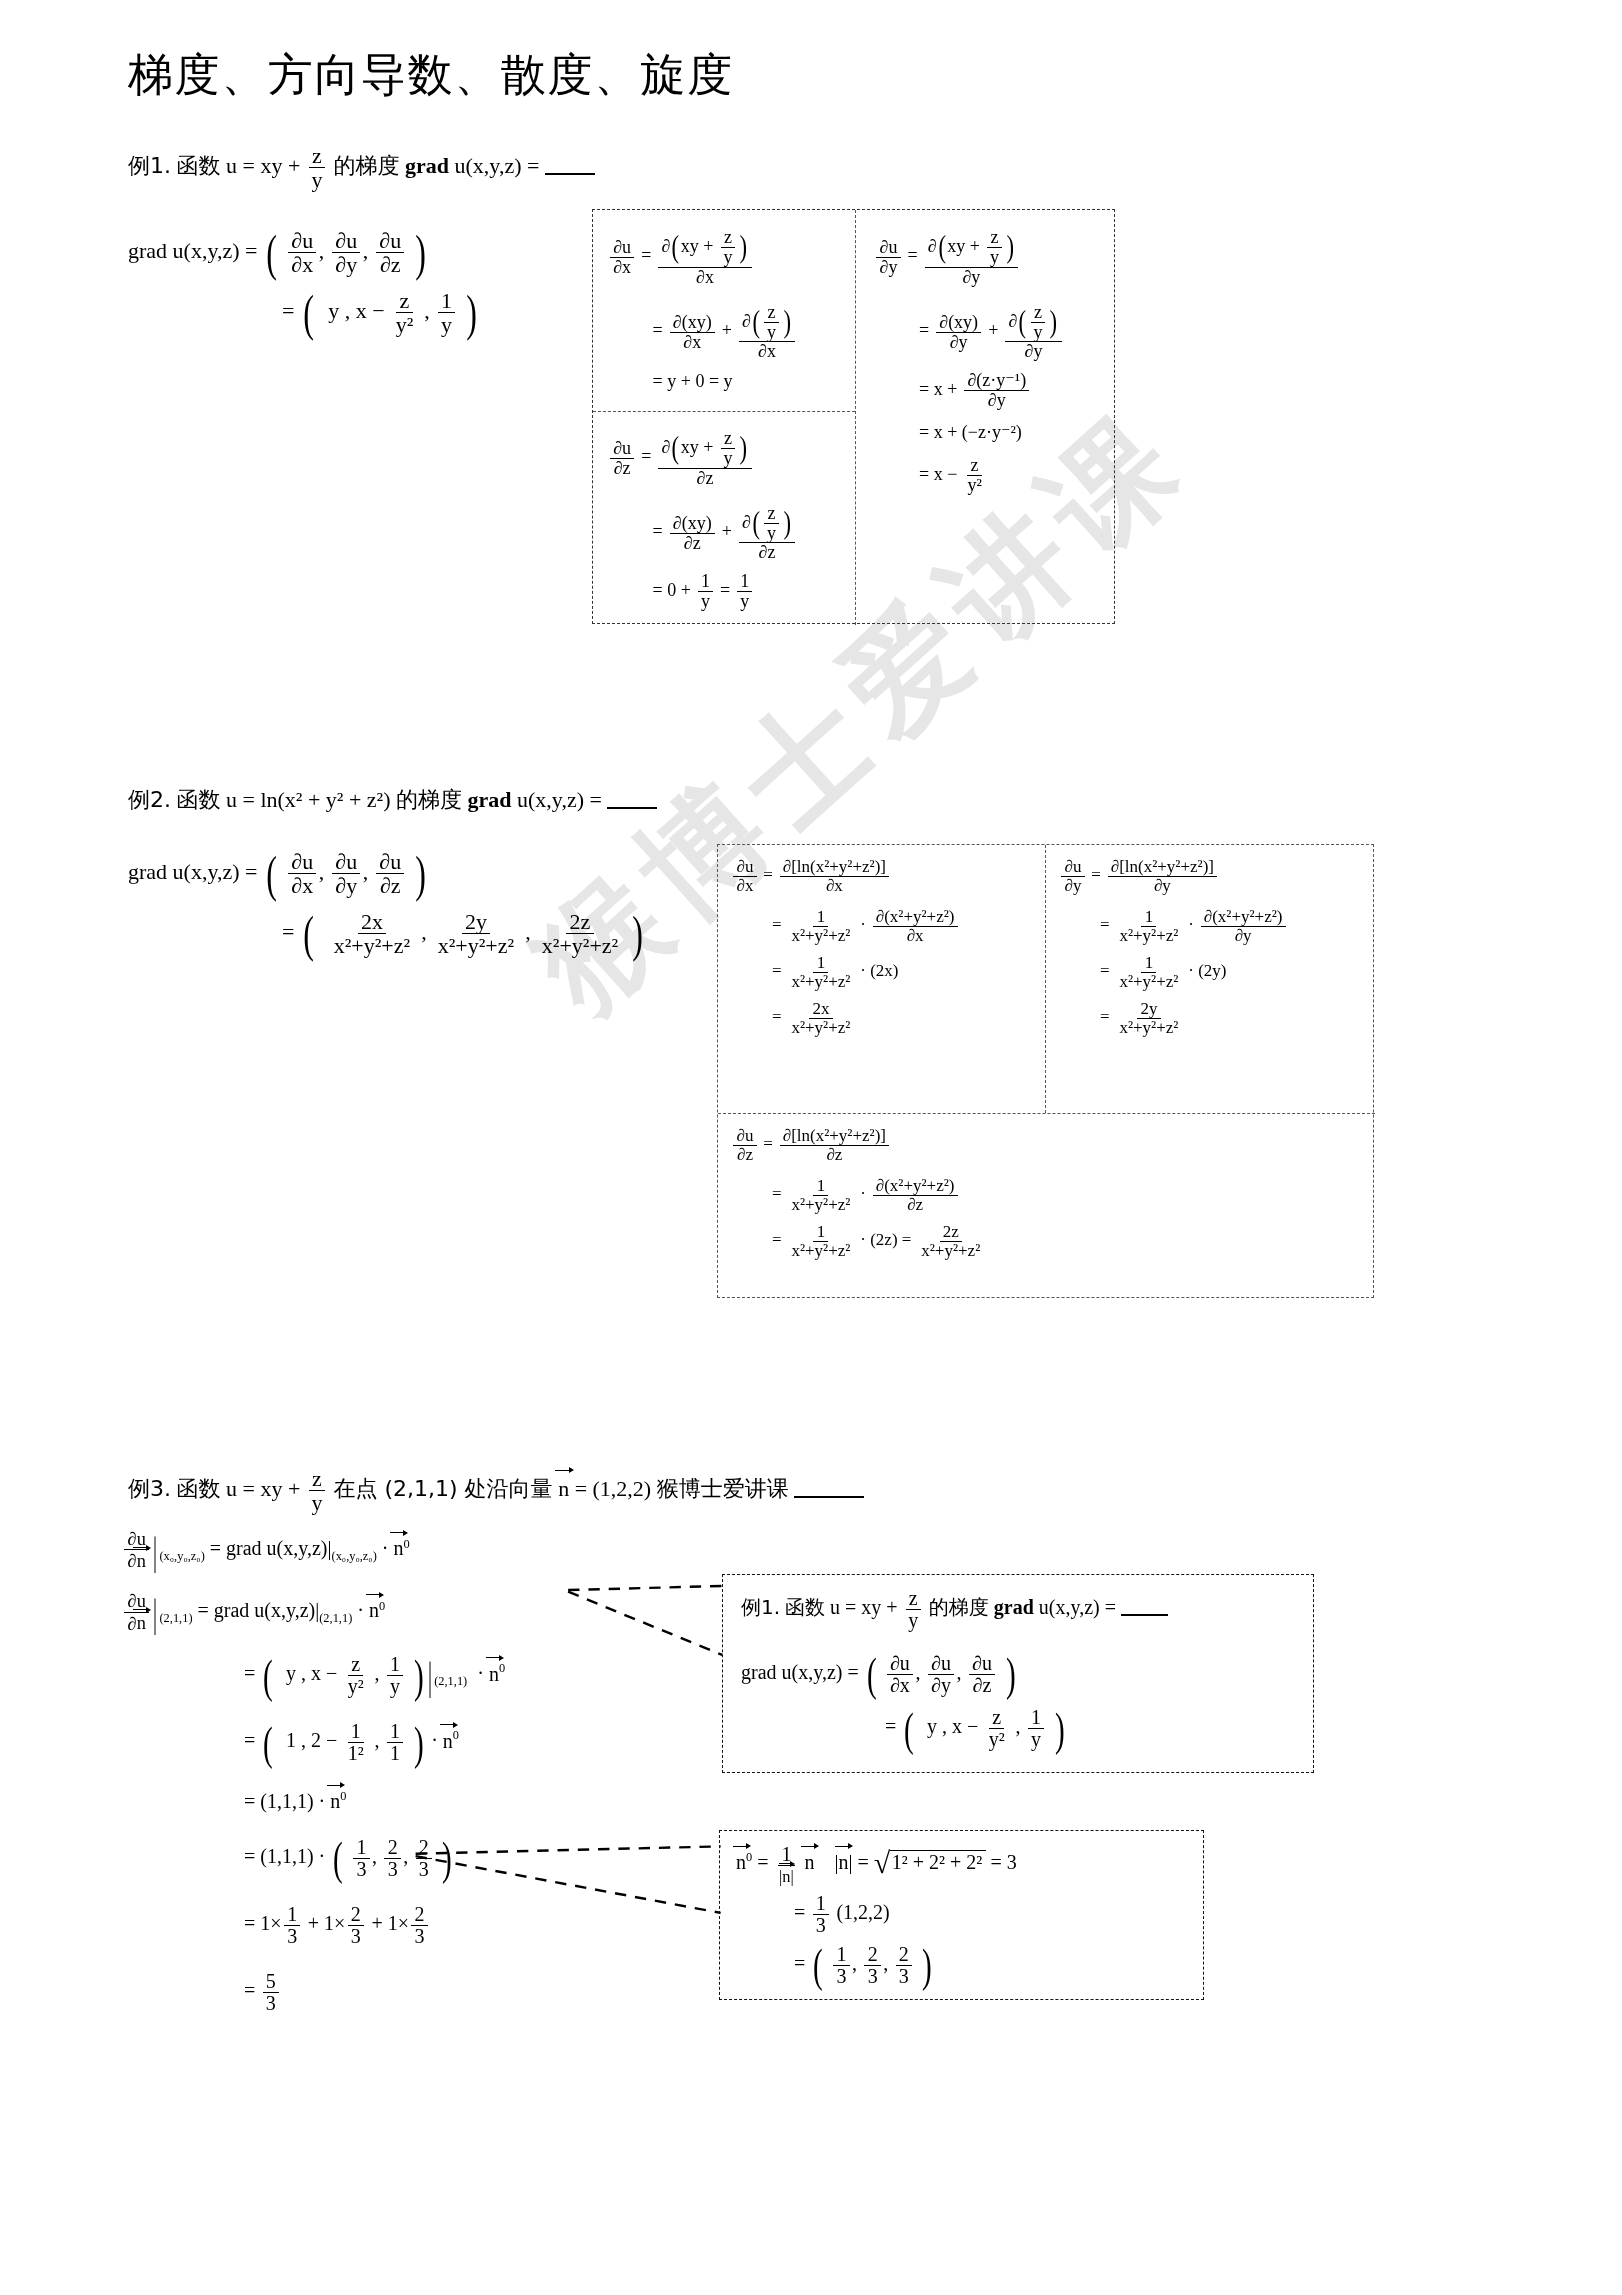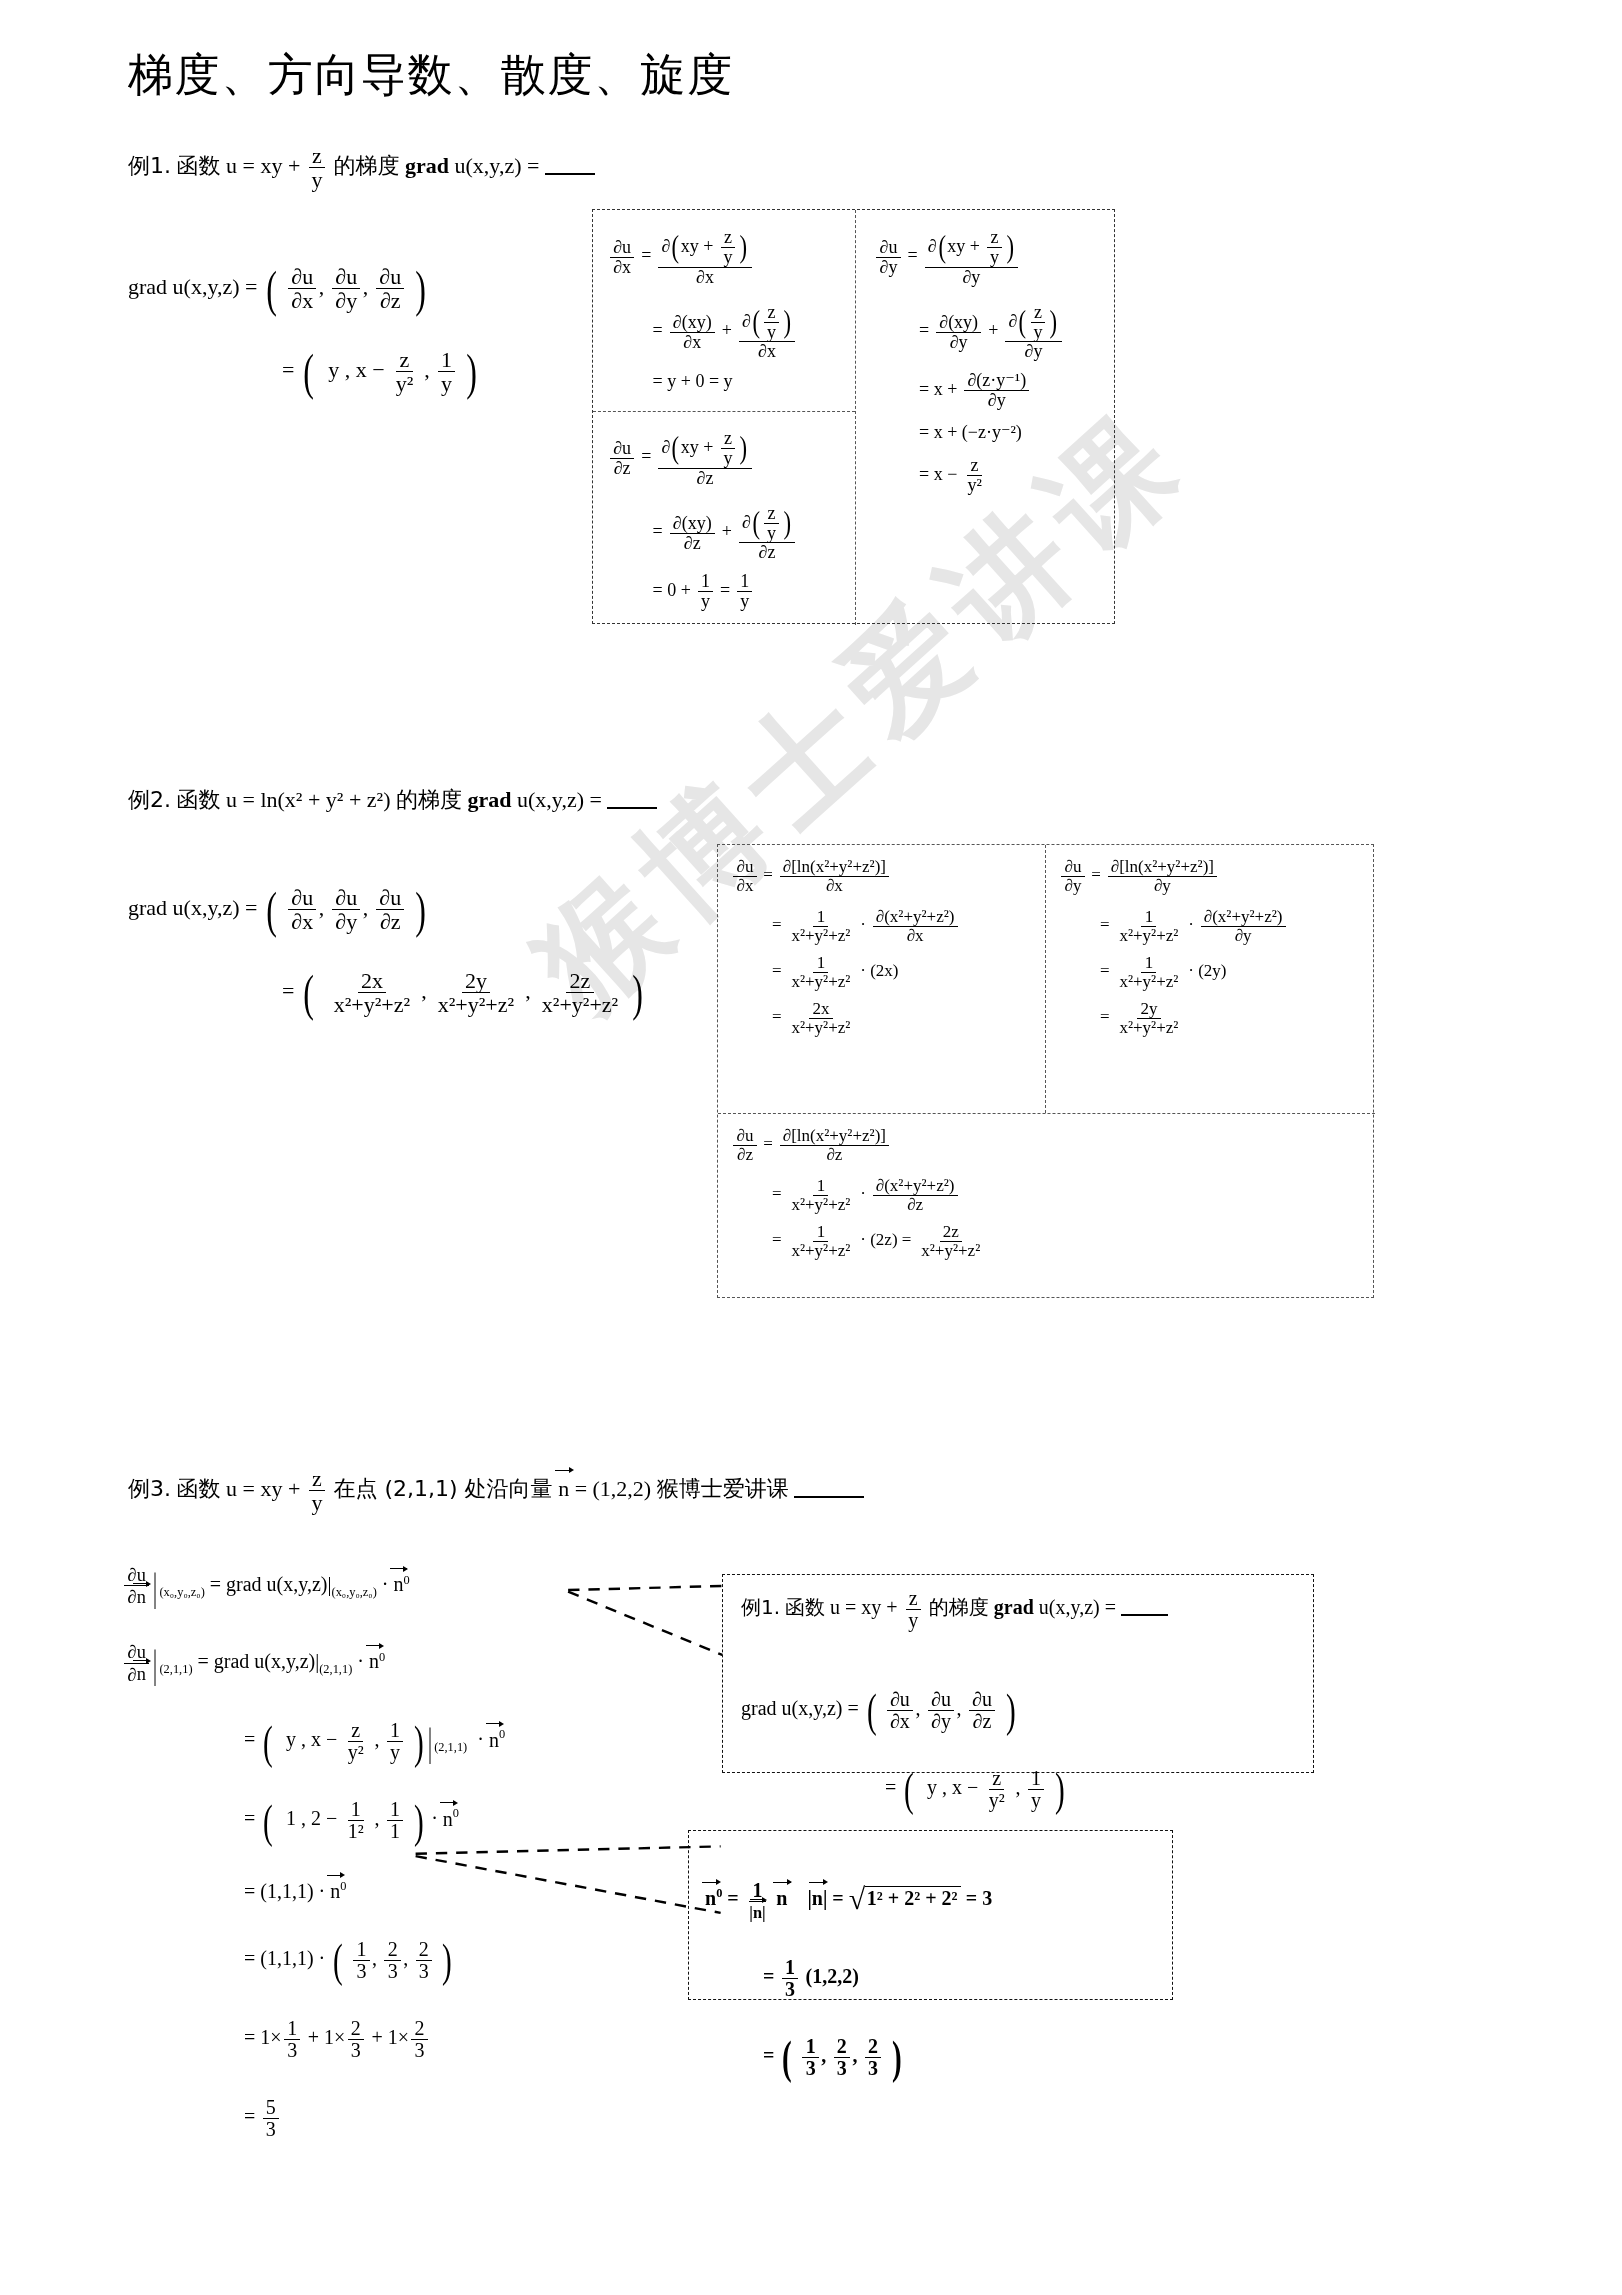--- a/index.html
+++ b/index.html
@@ -91,21 +91,21 @@
   .ex-head{
     position:absolute;
     font-size:22px;
     white-space:nowrap;
   }
   .ex-head .zh{ font-family:"DejaVu Sans","Liberation Sans",sans-serif; }
   .ex-head b{ font-weight:700; }
 
   
   .deriv{ position:absolute; font-size:22px; white-space:nowrap; }
-  .deriv .row{ margin-bottom:13px;margin-top:36px; }
+  .deriv .row{ margin-bottom:13px; }
 
   
   .dbox{ position:absolute; border:1.3px dashed #333; box-sizing:border-box; }
   .dbox.thin{ border:1.1px dashed #555; }
   .cell{ position:absolute; font-size:18px; white-space:nowrap; }
   .vdiv{ position:absolute; border-left:1.1px dashed #555; }
   .hdiv{ position:absolute; border-top:1.1px dashed #555; }
 
   .callout{ position:absolute; border:1.6px dashed #111; box-sizing:border-box; }
 
@@ -645,21 +645,21 @@
             </span> ,
         <span class="frac">
               <span class="num">1</span>
               <span class="den">y</span>
             </span>
         <span class="bigparen">)</span>
       </div>
     </div>
   </div>
 
-  <div class="callout" style="left:688px; top:1830px; width:485px; height:170px;font-weight:bold;">
+  <div class="callout" style="left:719px; top:1830px; width:485px; height:170px;">
     <div class="deriv" style="left:16px; top:13px; font-size:20px;">
       <div class="row" style="margin-bottom:8px;">
         <span class="vec"><span>n</span></span><sup>0</sup>
         <span>=</span>
         <span class="frac">
           <span class="num">1</span>
           <span class="den" style="font-size:0.82em;">|<span class="vec">n</span>|</span>
         </span>
         <span class="vec">n</span>
         &nbsp;&nbsp;

